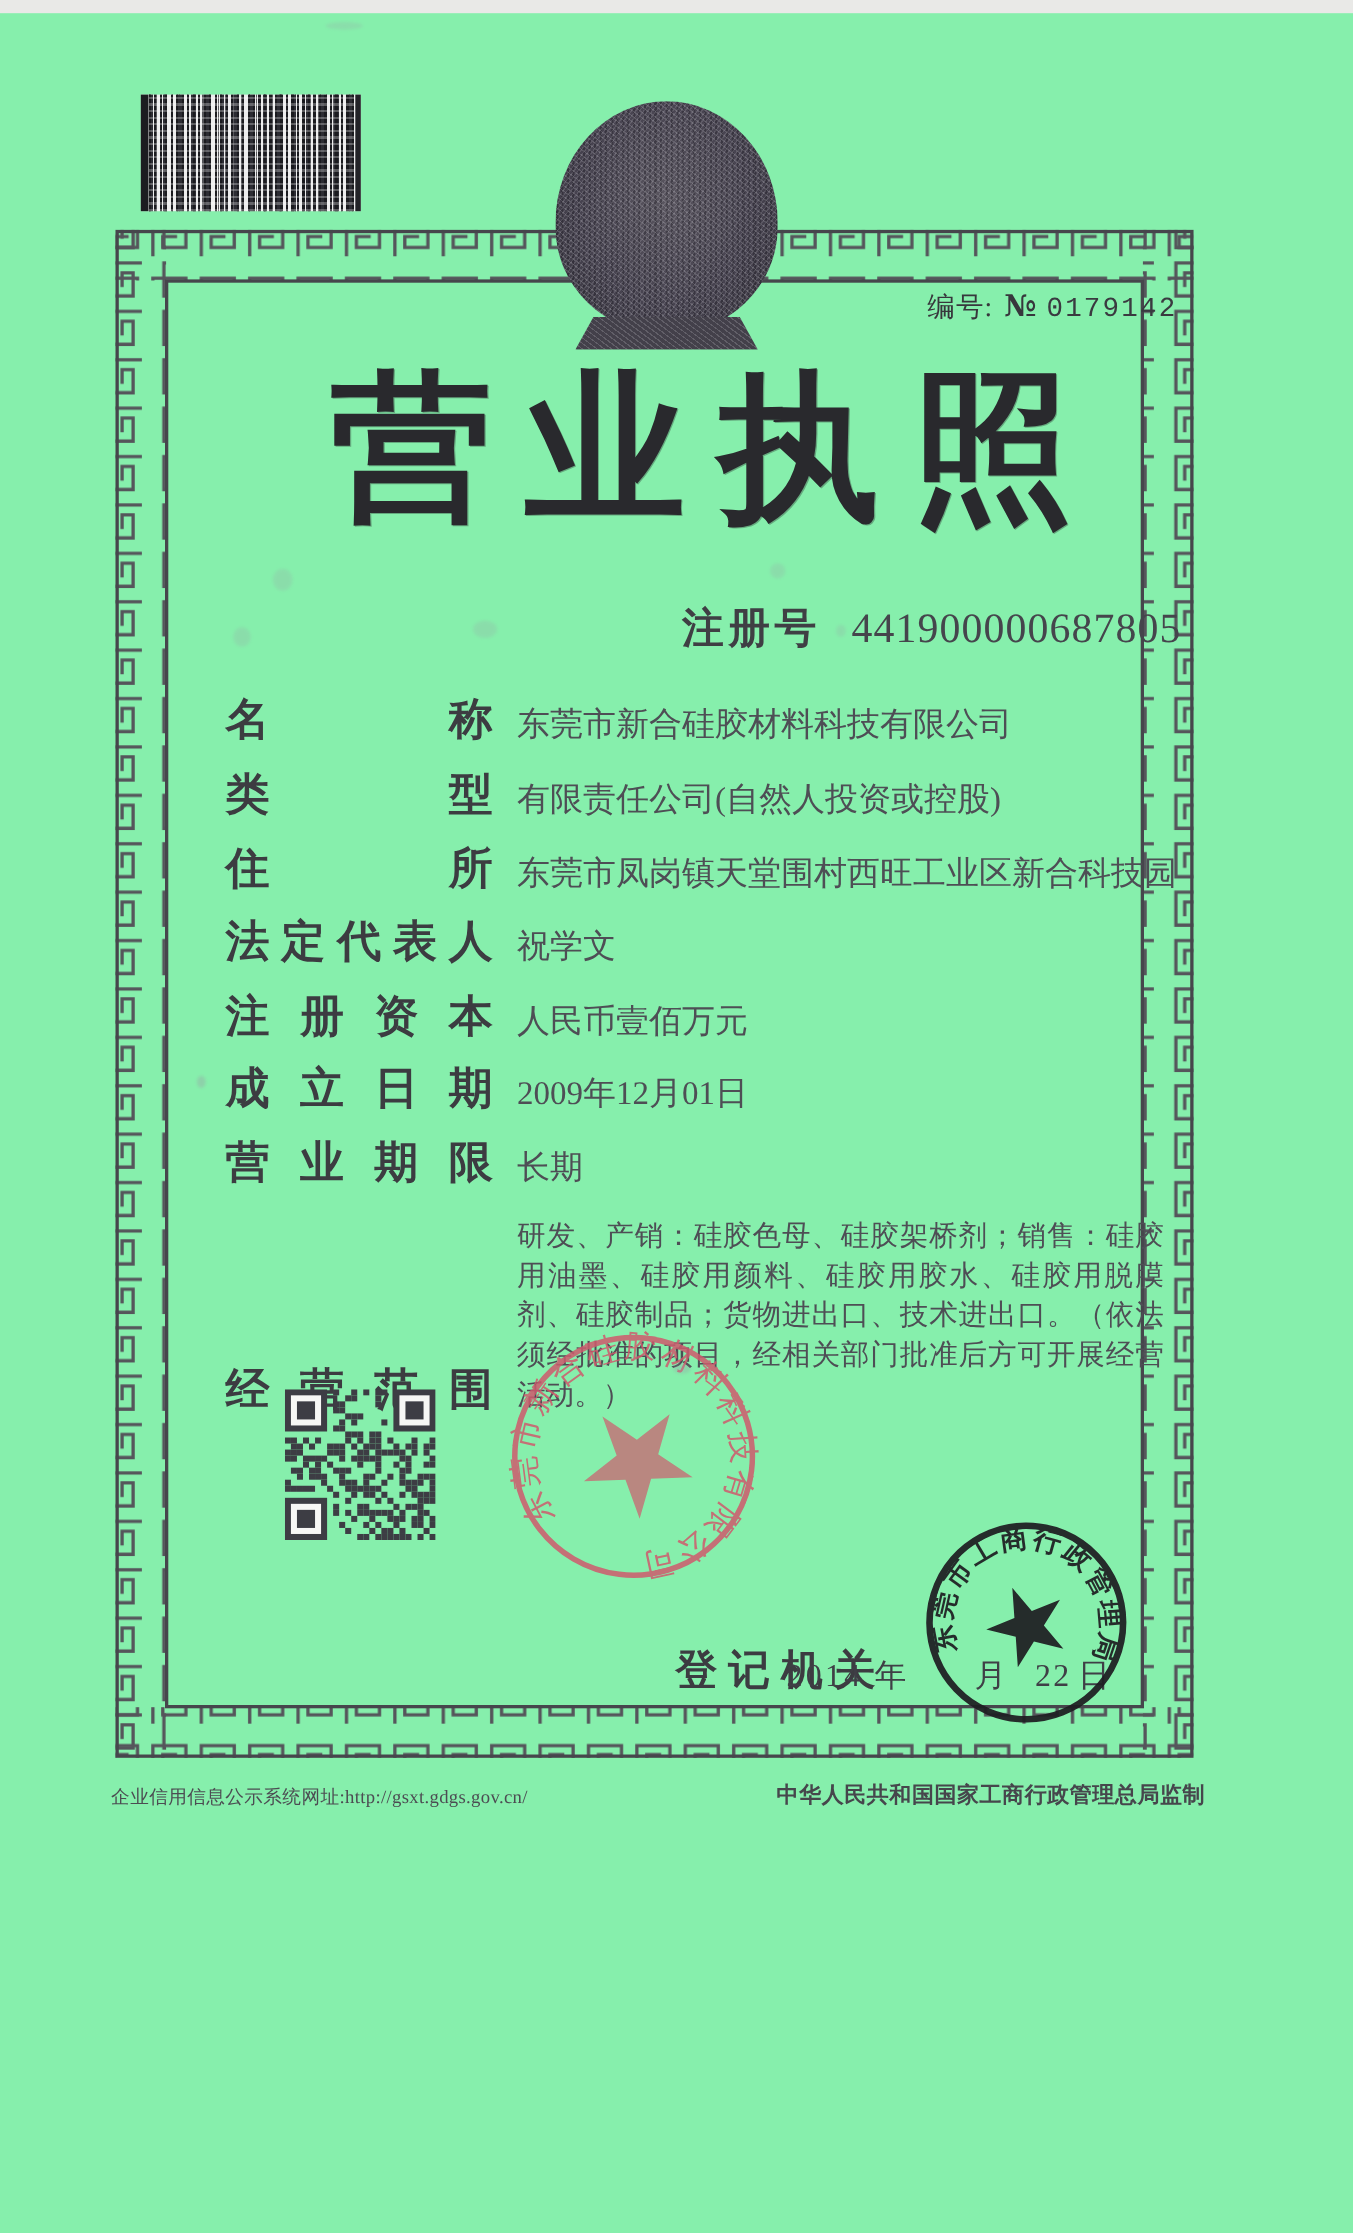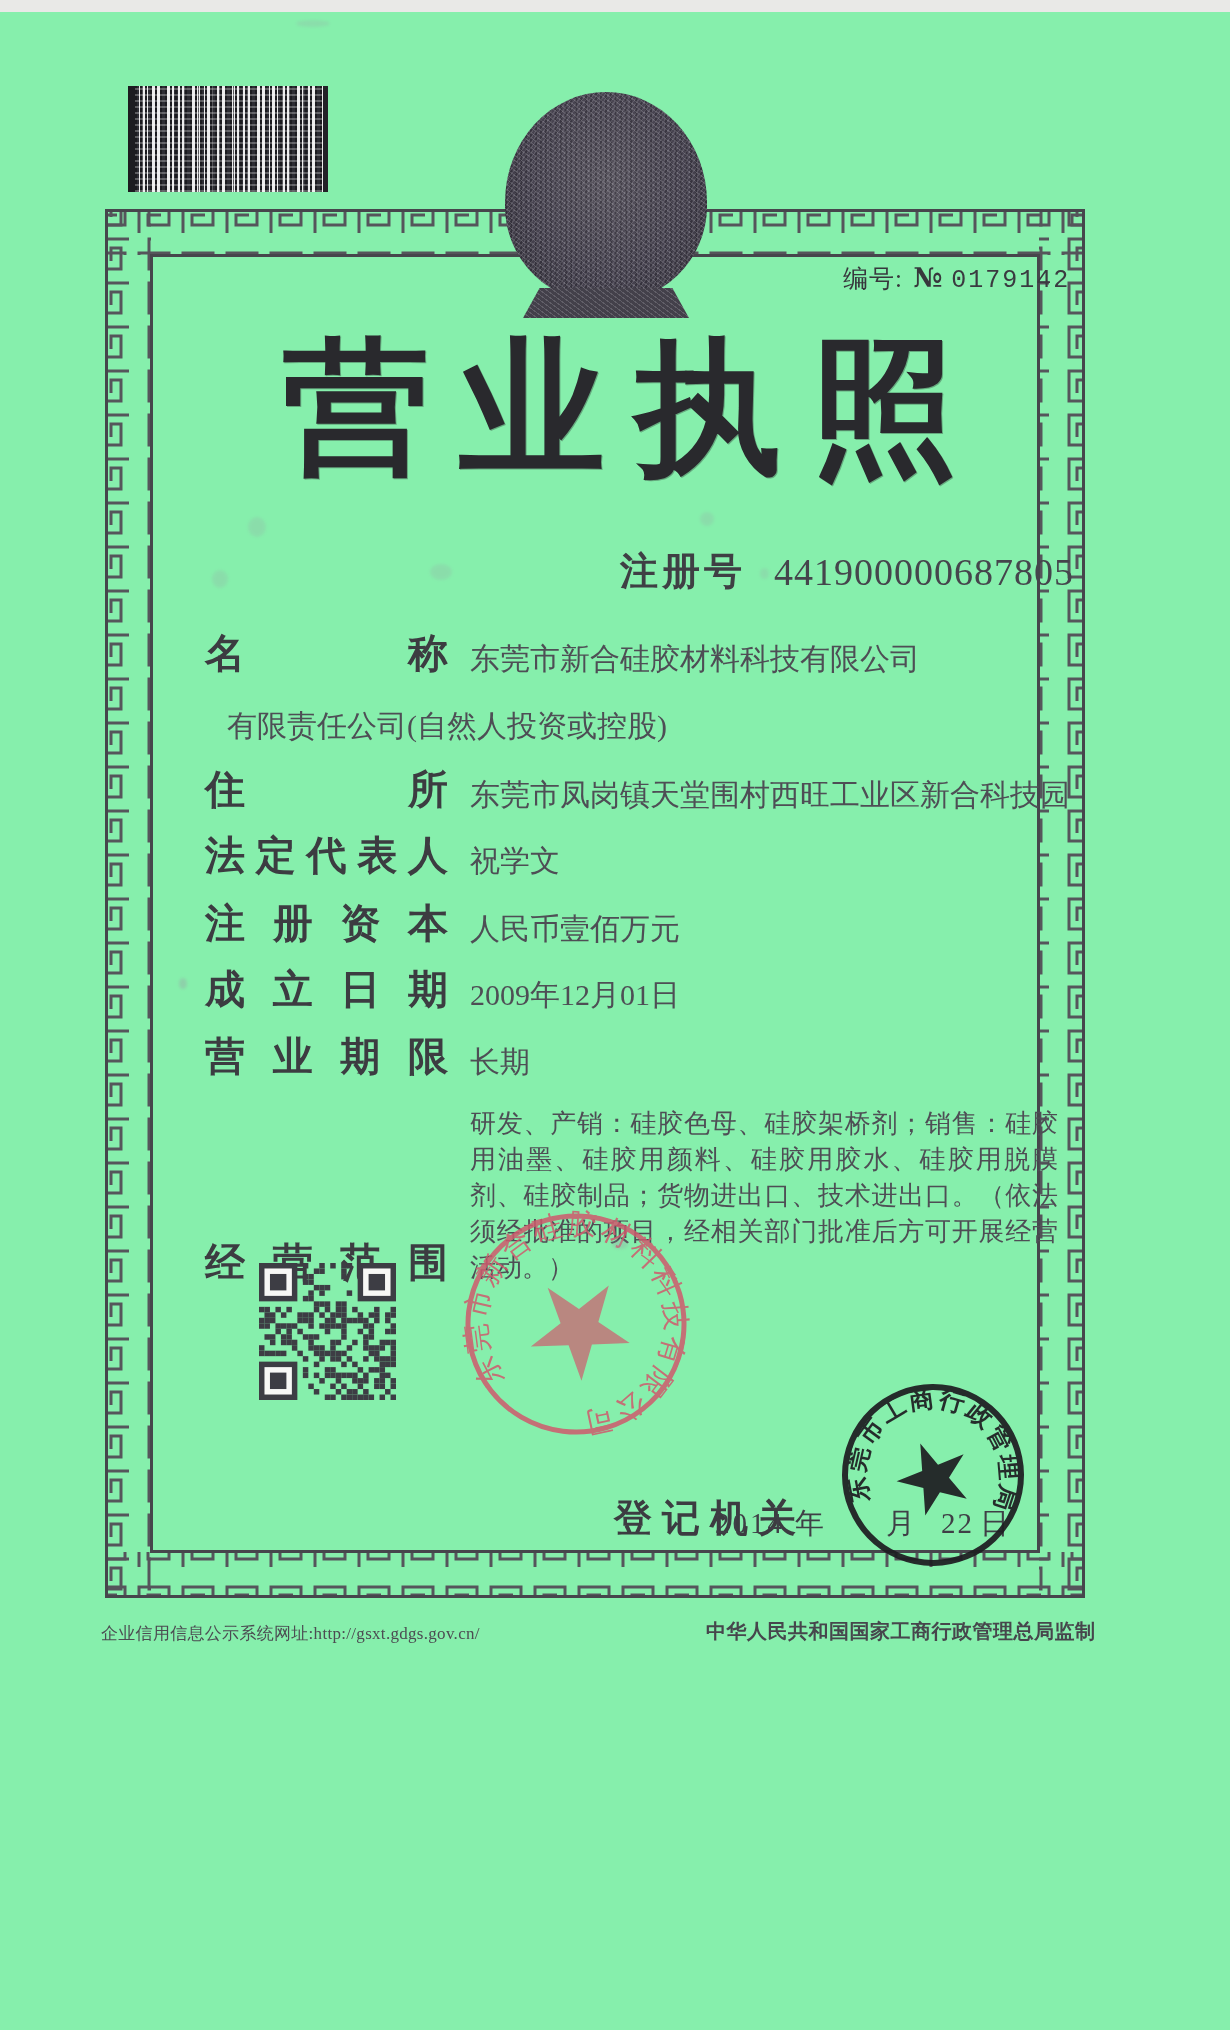--- a/index.html
+++ b/index.html
@@ -44,21 +44,21 @@
     background:
       repeating-linear-gradient(37deg, rgba(235,235,240,.18) 0 1px, rgba(0,0,0,0) 1px 4px),
       #43404a;
   }
   
   .serial{position:absolute;left:843px;top:250px;font-size:25px;color:#37373c;letter-spacing:1px;white-space:nowrap;}
   .serial .no-mark{font-family:"DejaVu Serif",serif;font-weight:bold;font-size:27px;margin:0 8px 0 10px;}
   .serial .digits{font-family:"Liberation Mono",monospace;font-size:25px;letter-spacing:2px;color:#3a3a40;}
   
   .title{
-    position:absolute;left:283px;top:322px;margin:0;white-space:nowrap;
+    position:absolute;left:301px;top:322px;margin:0;white-space:nowrap;
     font-family:"DejaVu Sans",sans-serif;font-weight:900;font-size:146px;line-height:1;
     letter-spacing:30px;color:#29292d;text-shadow:1px 1px 0 rgba(40,40,40,.35);
   }
   
   .regno{position:absolute;left:620px;top:534px;white-space:nowrap;}
   .regno-label{display:inline-block;width:122px;font-size:38px;font-weight:600;color:#3f3f44;
     text-align:justify;text-align-last:justify;vertical-align:middle;}
   .regno-value{margin-left:28px;font-size:38px;letter-spacing:1px;color:#45454c;vertical-align:middle;}
   
   .row{position:absolute;left:205px;width:860px;display:flex;align-items:flex-end;}
@@ -137,20 +137,21 @@
   <div class="regno">
     <span class="regno-label">注册号</span>
     <span class="regno-value">441900000687805</span>
   </div>
 
   <div class="row r1">
     <div class="row-label">名称</div>
     <div class="row-value">东莞市新合硅胶材料科技有限公司</div>
   </div>
   <div class="row r2">
+    <div class="row-label">类型</div>
     <div class="row-value">有限责任公司(自然人投资或控股)</div>
   </div>
   <div class="row r3">
     <div class="row-label">住所</div>
     <div class="row-value">东莞市凤岗镇天堂围村西旺工业区新合科技园</div>
   </div>
   <div class="row r4">
     <div class="row-label">法定代表人</div>
     <div class="row-value">祝学文</div>
   </div>

